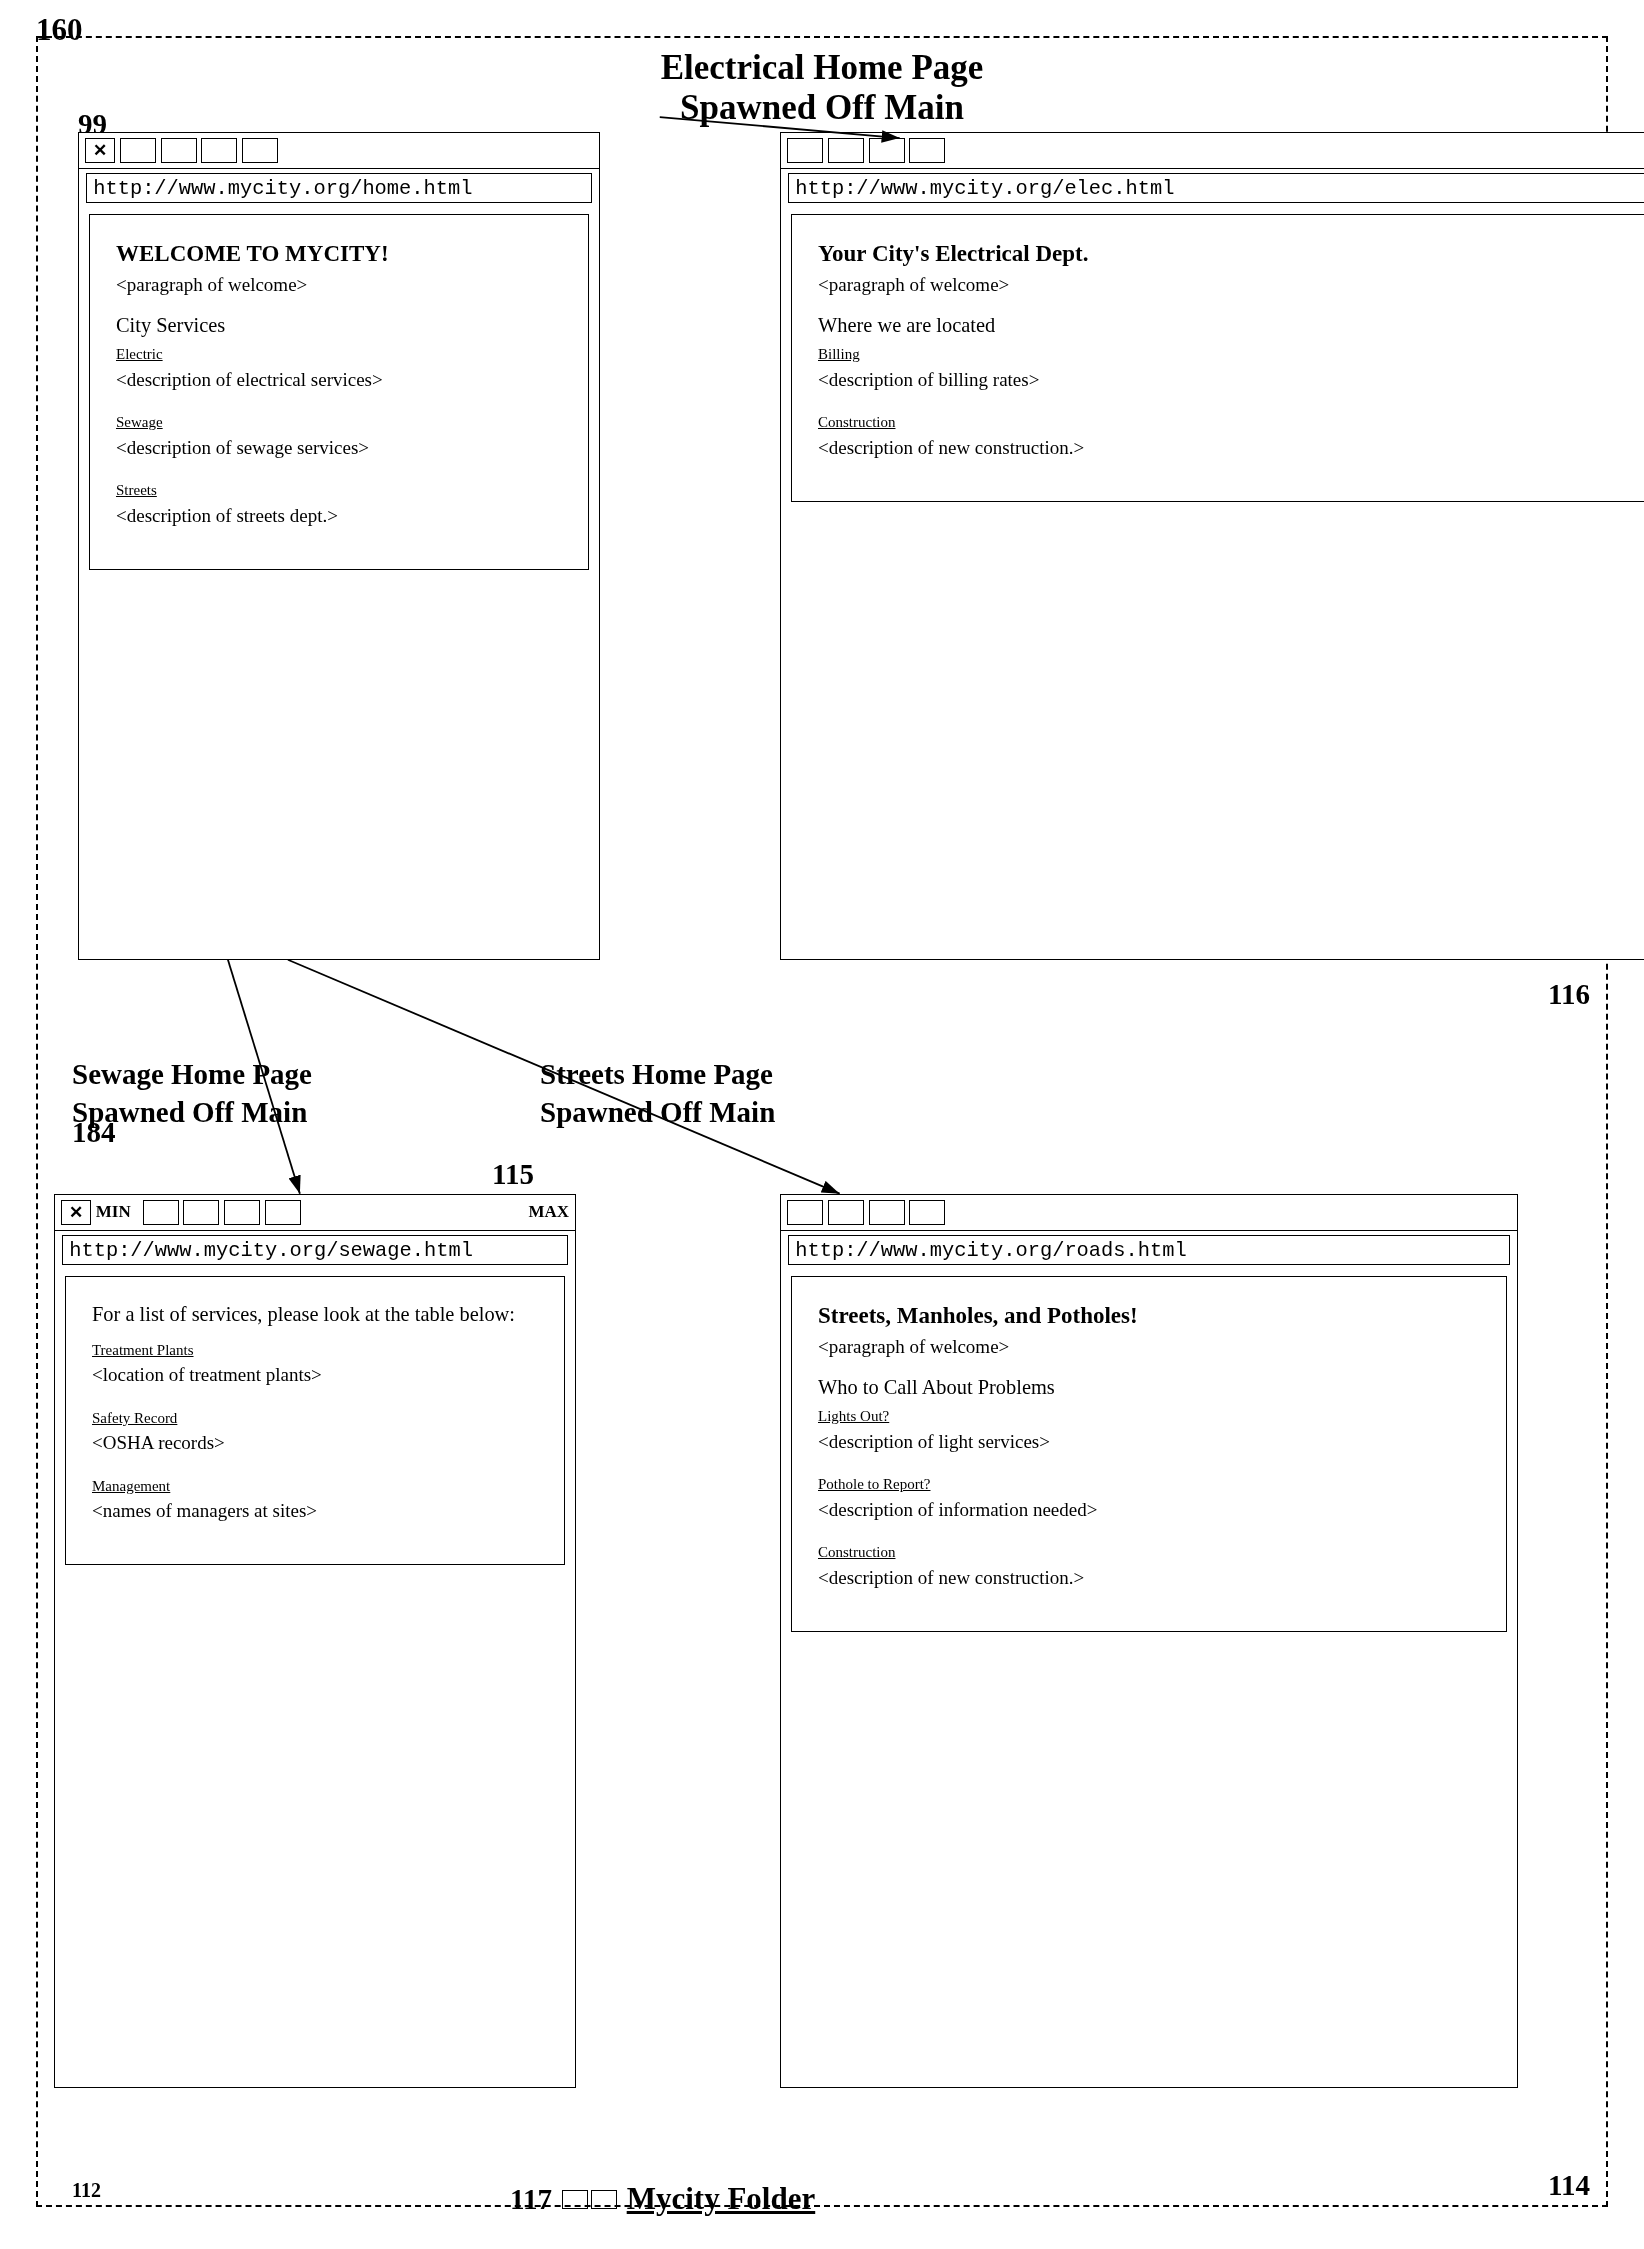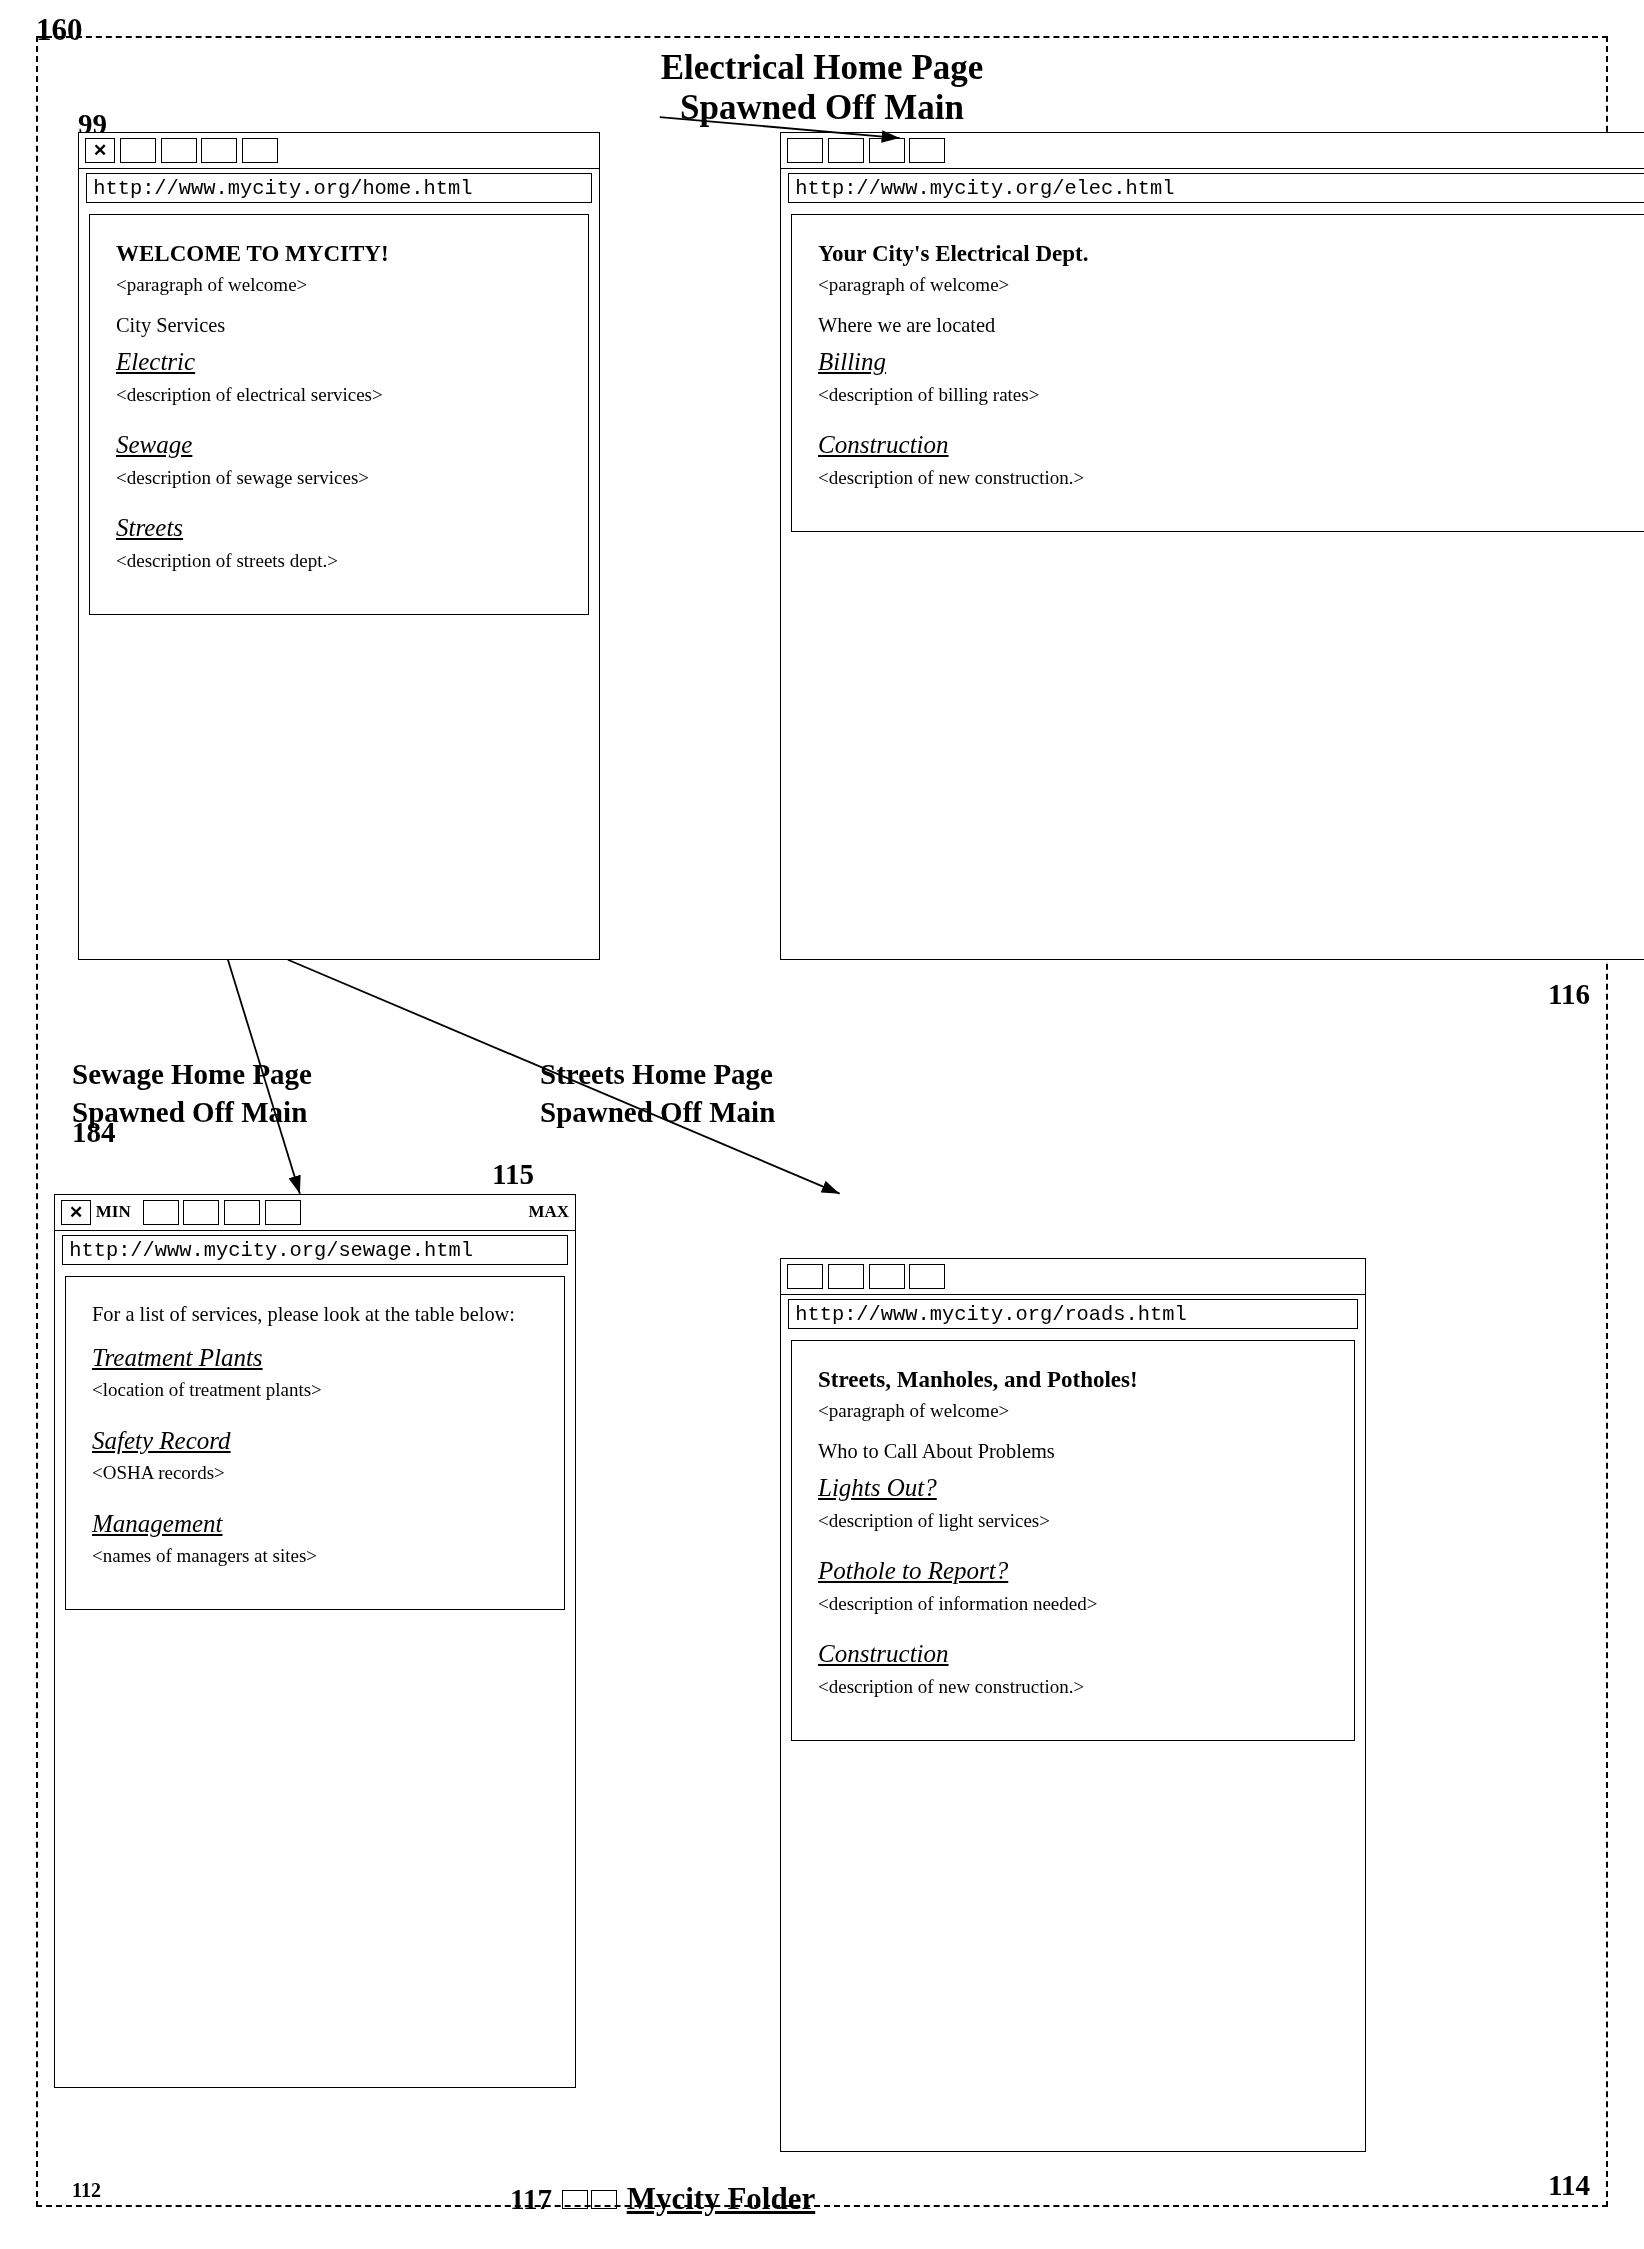--- a/index.html
+++ b/index.html
@@ -162,22 +162,21 @@
       line-height: 1.5;
     }
 
     .browser-content .title-line {
       font-weight: bold;
       font-size: 23px;
     }
 
     .browser-content .link {
       text-decoration: underline;
-      font-style: italic;
-      font-size: 25px;
+      font-size: 15px;
     }
 
     .browser-content .desc {
       font-size: 19px;
       margin-bottom: 10.8px;
     }
 
     .browser-content .section {
       margin-bottom: 17px;
     }
@@ -207,23 +206,23 @@
     
     .browser-sewage {
       top: 1194px;
       left: 54px;
       width: 522px;
       height: 894px;
     }
 
     
     .browser-streets {
-      top: 1258px;
+      top: 1194px;
       left: 780px;
-      width: 586px;
+      width: 738px;
       height: 894px;
     }
 
     
     .arrows-svg {
       position: absolute;
       top: 0;
       left: 0;
       width: 1644px;
       height: 2250px;

